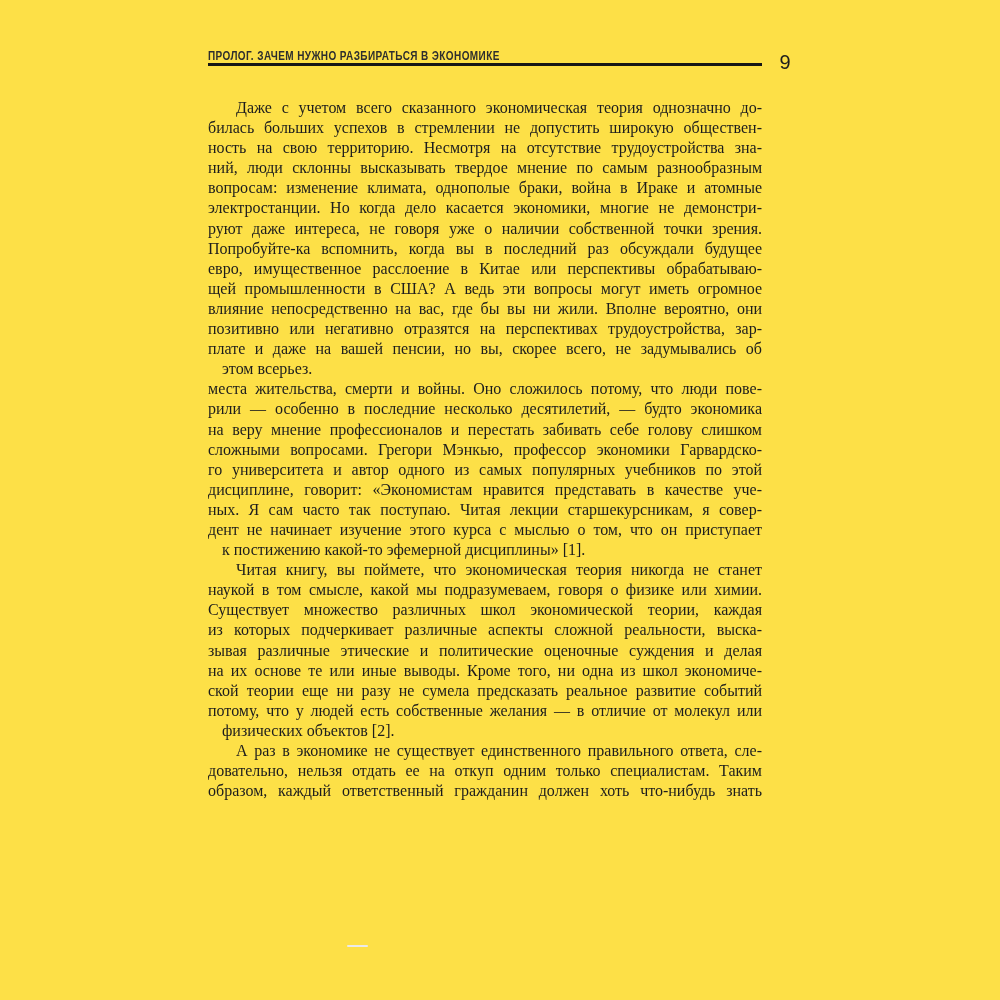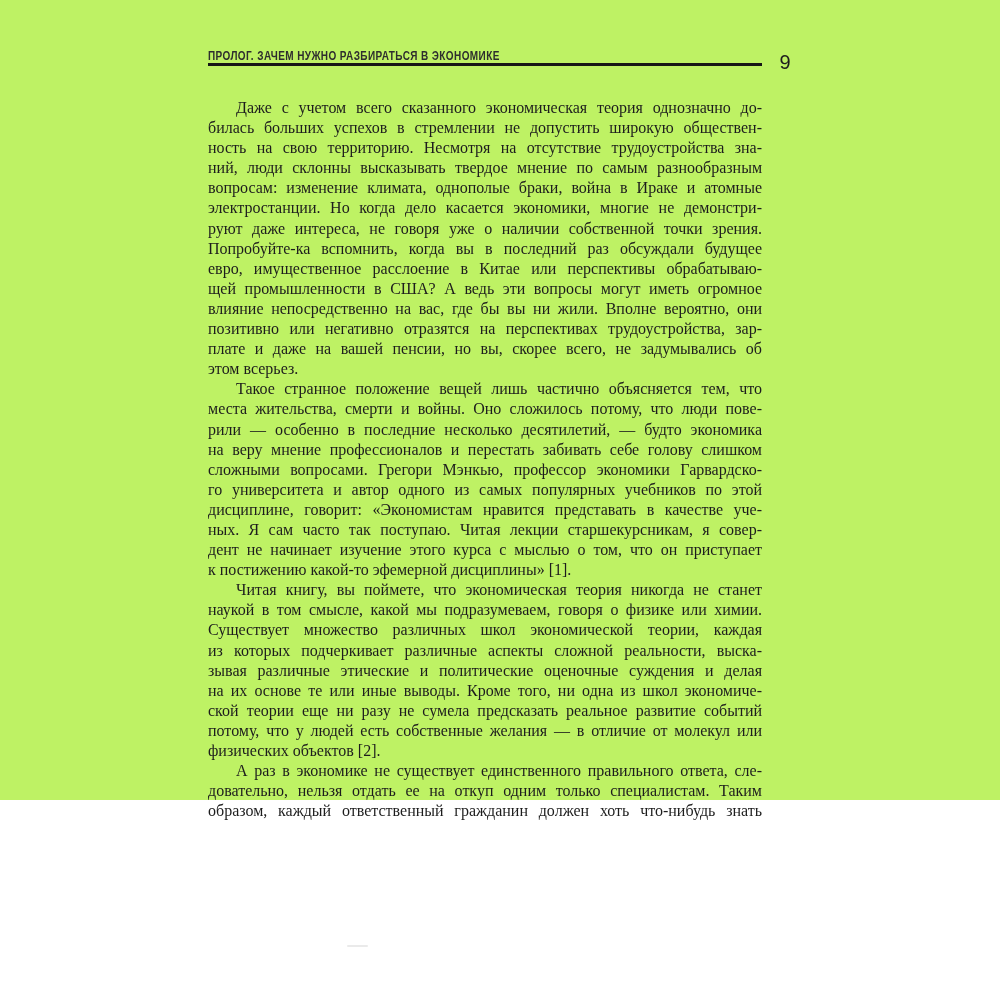--- a/index.html
+++ b/index.html
@@ -7,22 +7,22 @@
     padding: 0;
     width: 1000px;
     height: 1000px;
     background: #ffffff;
     font-family: "Liberation Serif", serif;
     overflow: hidden;
   }
   .page {
     position: relative;
     width: 1000px;
-    height: 800px;
-    background: #bef264;
+    height: 1000px;
+    background: #fde047;
   }
   .running-head {
     position: absolute;
     left: 208px;
     top: 46px;
     width: 554px;
     height: 22px;
   }
   .rh-text {
     display: inline-block;
@@ -68,20 +68,21 @@
     text-align: justify;
     text-align-last: justify;
     overflow: visible;
   }
   .line.indent {
     text-indent: 28px;
   }
   .line.para-last {
     text-align: right;
     text-align-last: left;
+    margin-left: 14px;
   }
   .artifact-dash {
     position: absolute;
     left: 347px;
     top: 945px;
     width: 21px;
     height: 2px;
     background: #eaeaea;
     border-radius: 1px;
   }
@@ -106,21 +107,20 @@
       <div class="line">вопросам: изменение климата, однополые браки, война в Ираке и атомные</div>
       <div class="line">электростанции. Но когда дело касается экономики, многие не демонстри-</div>
       <div class="line">руют даже интереса, не говоря уже о наличии собственной точки зрения.</div>
       <div class="line">Попробуйте-ка вспомнить, когда вы в последний раз обсуждали будущее</div>
       <div class="line">евро, имущественное расслоение в Китае или перспективы обрабатываю-</div>
       <div class="line">щей промышленности в США? А ведь эти вопросы могут иметь огромное</div>
       <div class="line">влияние непосредственно на вас, где бы вы ни жили. Вполне вероятно, они</div>
       <div class="line">позитивно или негативно отразятся на перспективах трудоустройства, зар-</div>
       <div class="line">плате и даже на вашей пенсии, но вы, скорее всего, не задумывались об</div>
       <div class="line para-last">этом всерьез.</div>
-      <div class="line indent">Такое странное положение вещей лишь частично объясняется тем, что</div>
       <div class="line">места жительства, смерти и войны. Оно сложилось потому, что люди пове-</div>
       <div class="line">рили — особенно в последние несколько десятилетий, — будто экономика</div>
       <div class="line">на веру мнение профессионалов и перестать забивать себе голову слишком</div>
       <div class="line">сложными вопросами. Грегори Мэнкью, профессор экономики Гарвардско-</div>
       <div class="line">го университета и автор одного из самых популярных учебников по этой</div>
       <div class="line">дисциплине, говорит: «Экономистам нравится представать в качестве уче-</div>
       <div class="line">ных. Я сам часто так поступаю. Читая лекции старшекурсникам, я совер-</div>
       <div class="line">дент не начинает изучение этого курса с мыслью о том, что он приступает</div>
       <div class="line para-last">к постижению какой-то эфемерной дисциплины» [1].</div>
       <div class="line indent">Читая книгу, вы поймете, что экономическая теория никогда не станет</div>

